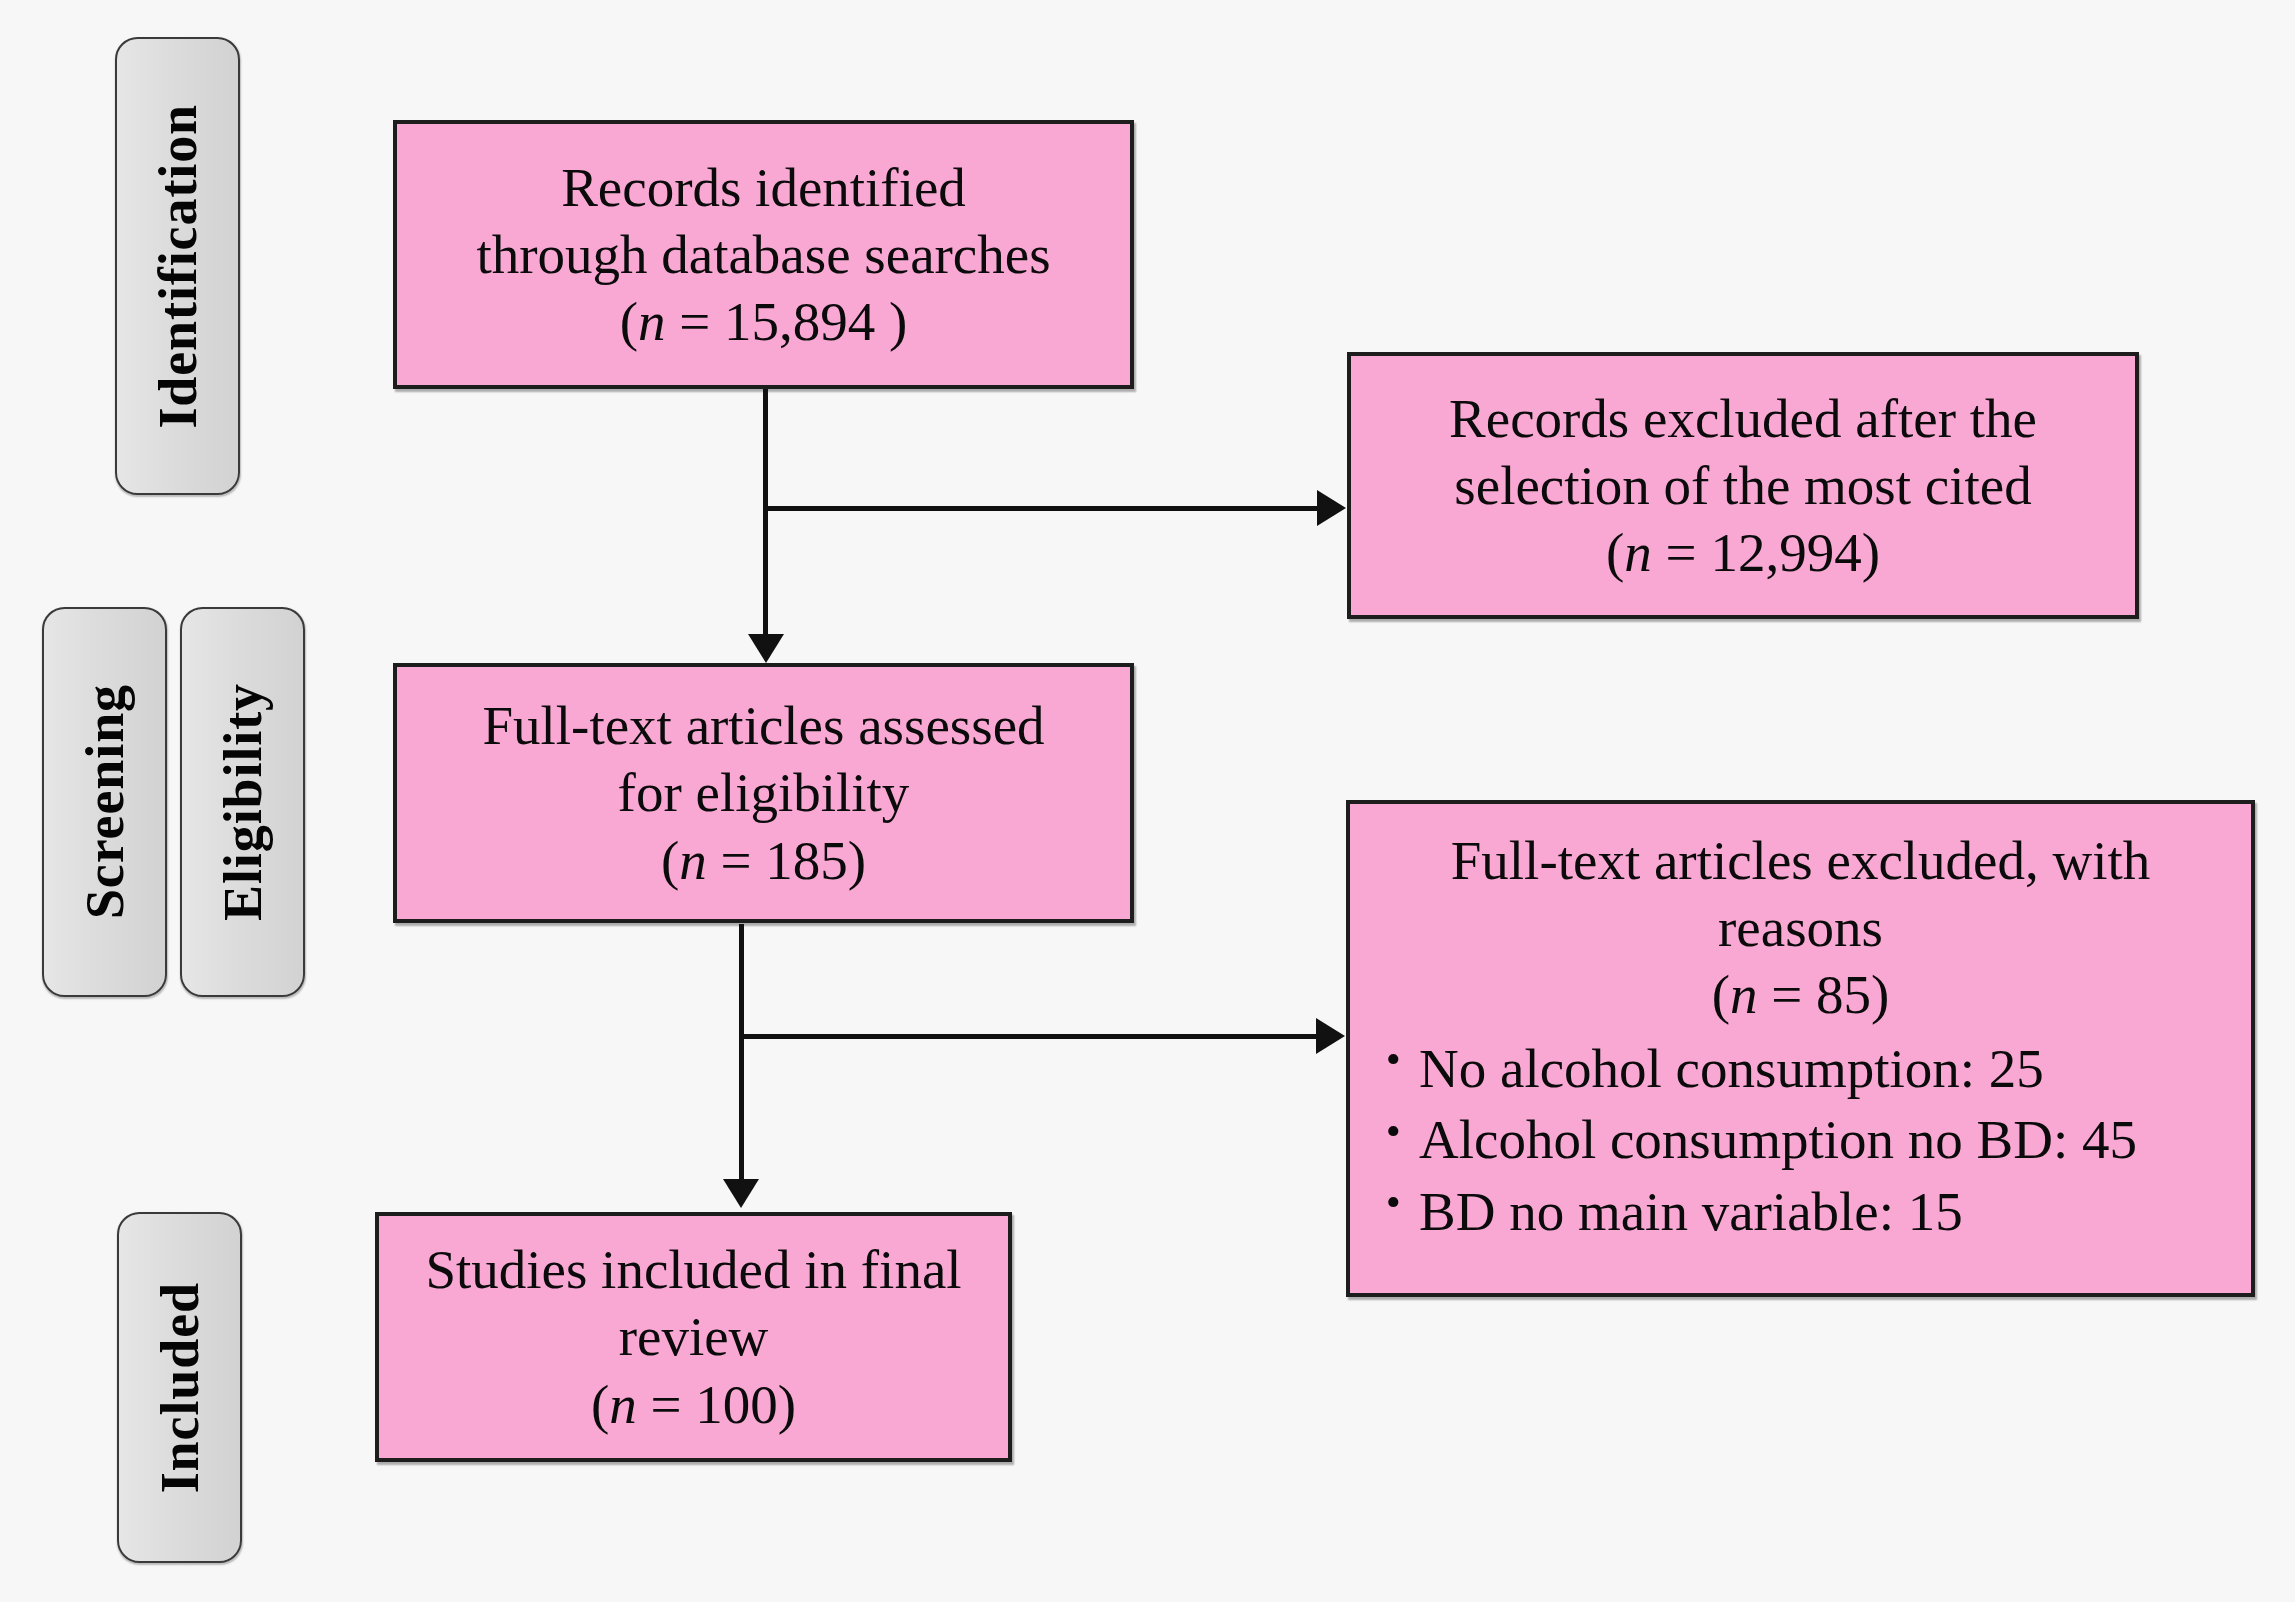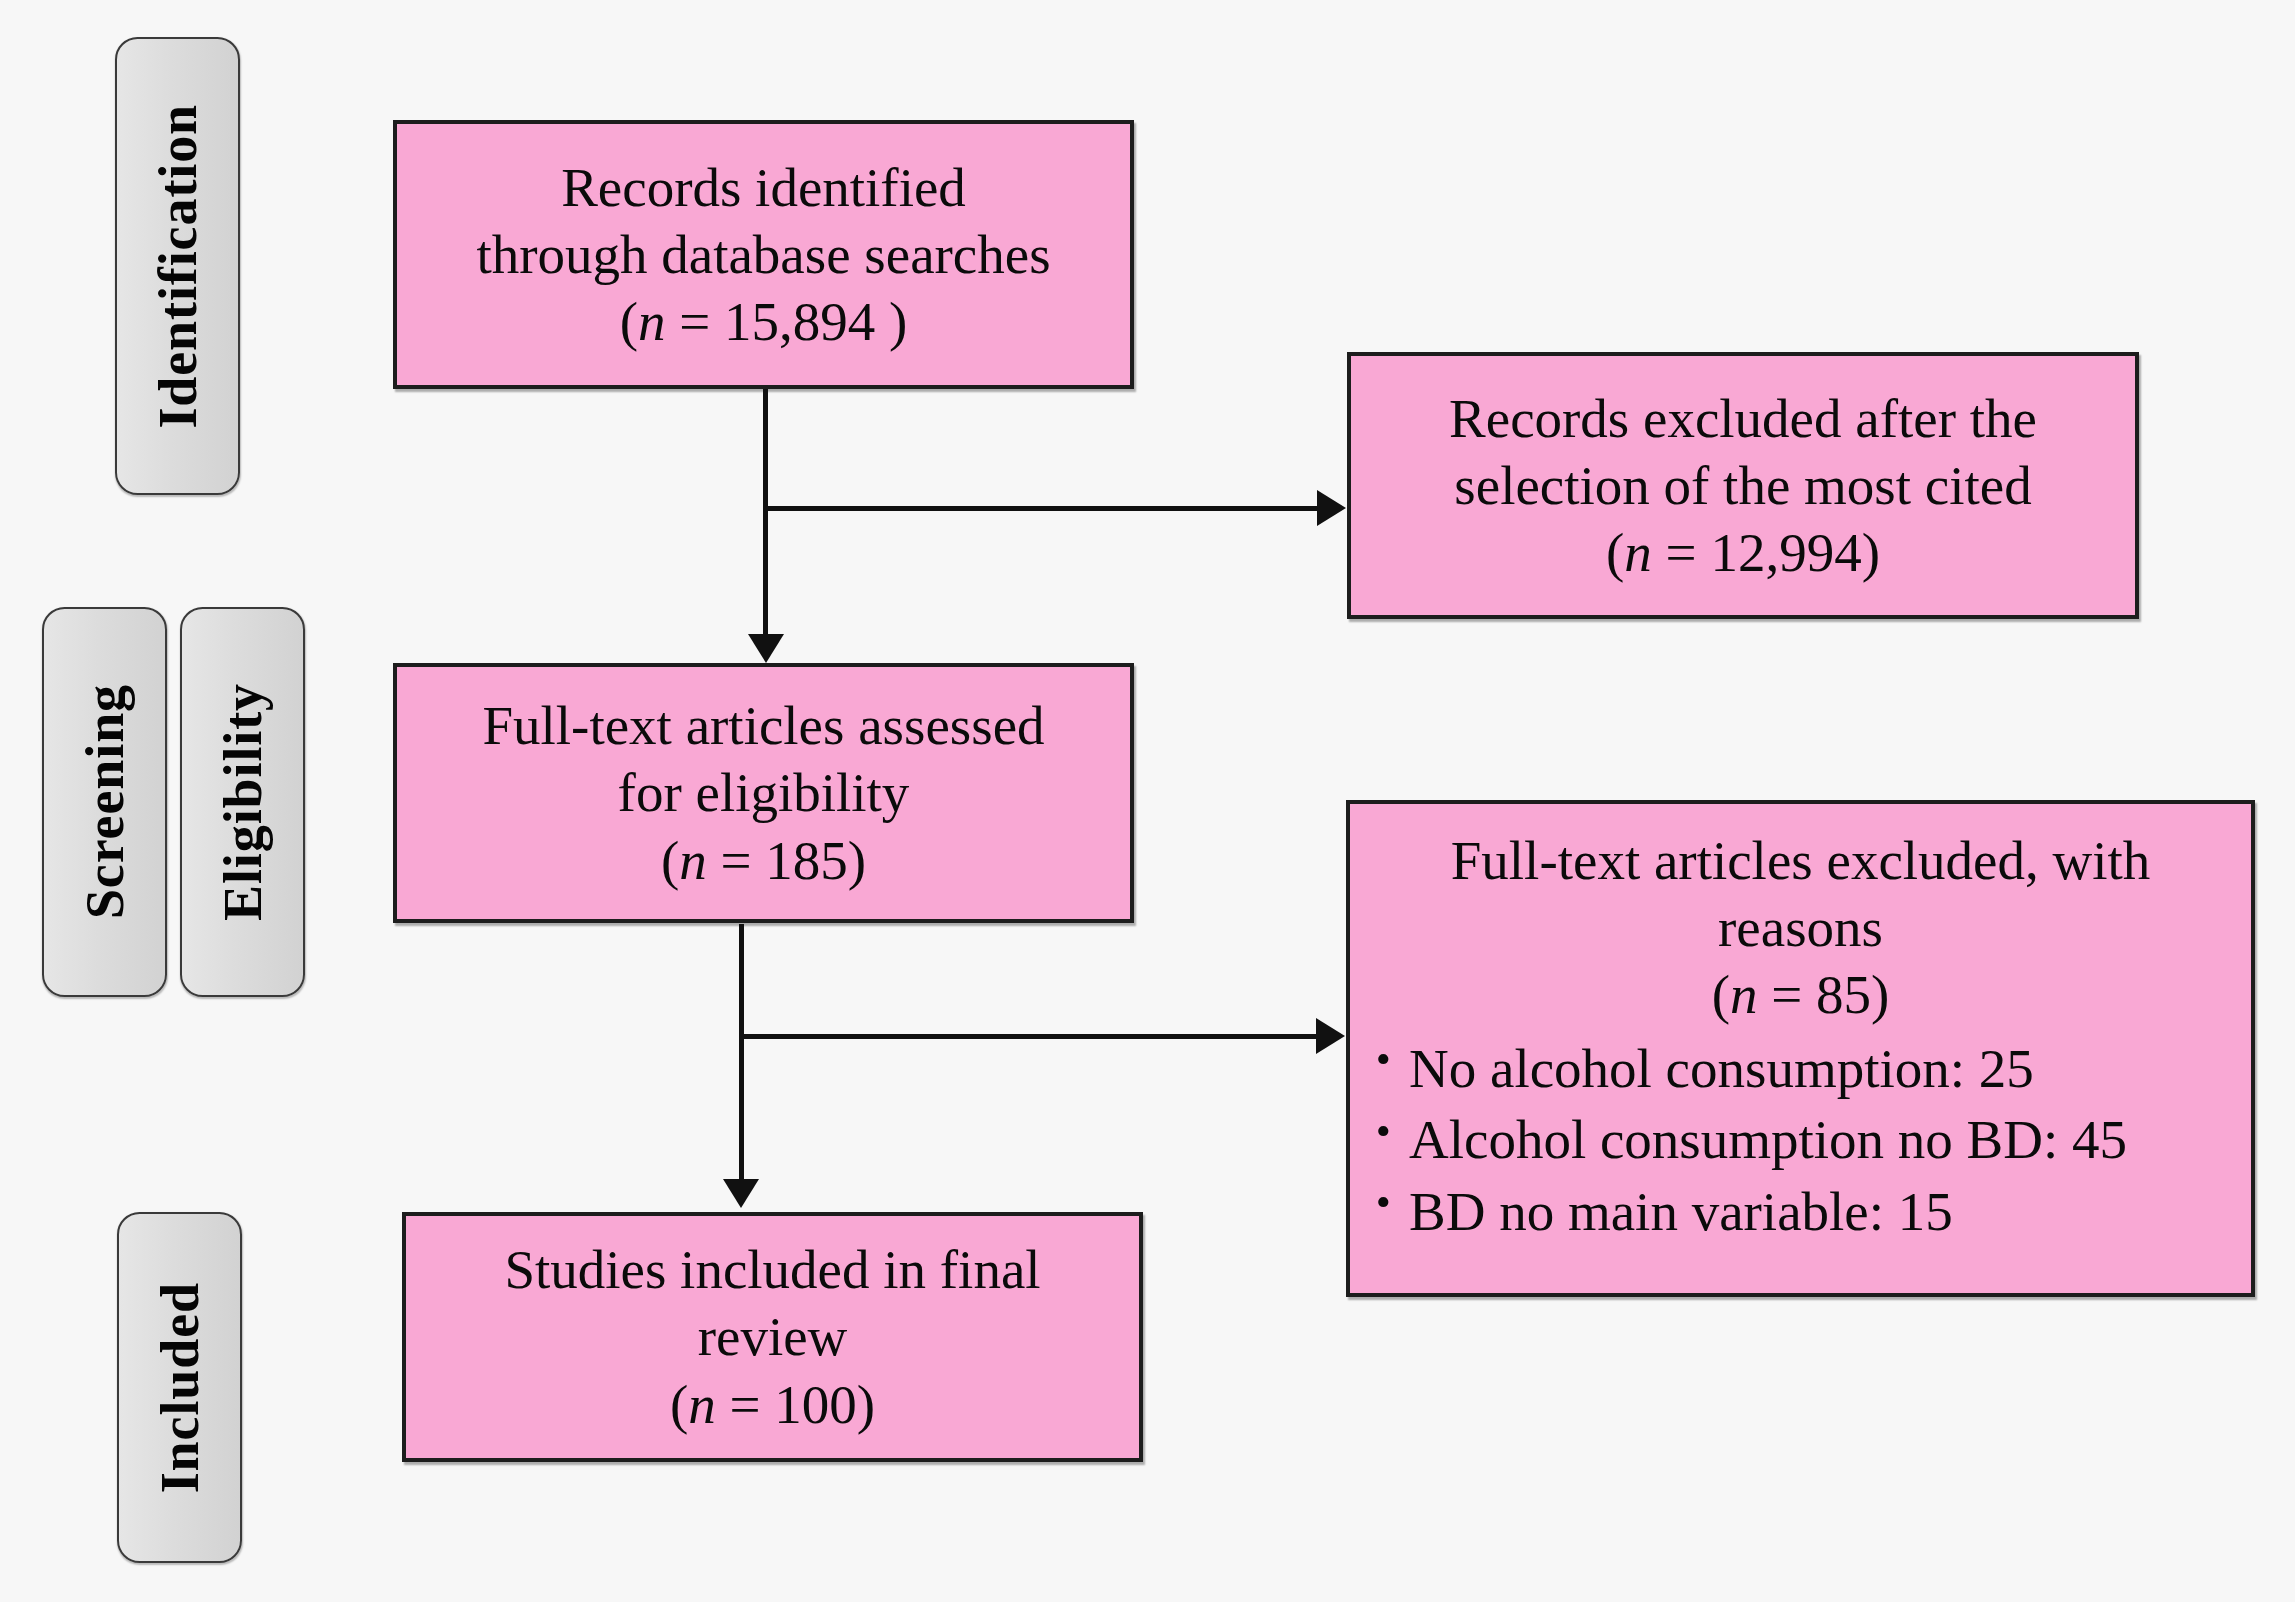--- a/index.html
+++ b/index.html
@@ -60,21 +60,21 @@
   .n-italic { font-style: italic; }
   
   .reasons-box {
     align-items: stretch;
     justify-content: flex-start;
     padding: 22.5px 0 15.6px 0;
   }
   .reasons-box .box-line.centered { text-align: center; }
   .bullet-list {
     margin: 5.2px 0 0 0;
-    padding: 0 0 0 24px;
+    padding: 0 0 0 34px;
     list-style: none;
   }
   .bullet-list li {
     font-size: 55px;
     line-height: 1.30;
     color: #0b0b0b;
     text-align: left;
     white-space: nowrap;
     position: relative;
     padding-left: 35px;
@@ -159,21 +159,21 @@
     <div class="box-line centered">
       <span>(</span><span class="n-italic">n</span><span> = </span><span>85</span><span>)</span>
     </div>
     <ul class="bullet-list">
       <li>No alcohol consumption:  25</li>
       <li>Alcohol consumption no BD: 45</li>
       <li>BD no main variable: 15</li>
     </ul>
   </div>
 
-  <div class="flow-box" style="left:402px; top:1212px; width:741px; height:250px;">
+  <div class="flow-box" style="left:375px; top:1212px; width:637px; height:250px;">
     <div class="box-line">Studies included in final</div>
     <div class="box-line">review</div>
     <div class="box-line">
       <span>(</span><span class="n-italic">n</span><span> = </span><span>100</span><span>)</span>
     </div>
   </div>
 
   <div class="conn conn-v" style="left:763px; top:389px; height:247px;"></div>
   <div class="arrow-down" style="left:748px; top:634px;"></div>
 

